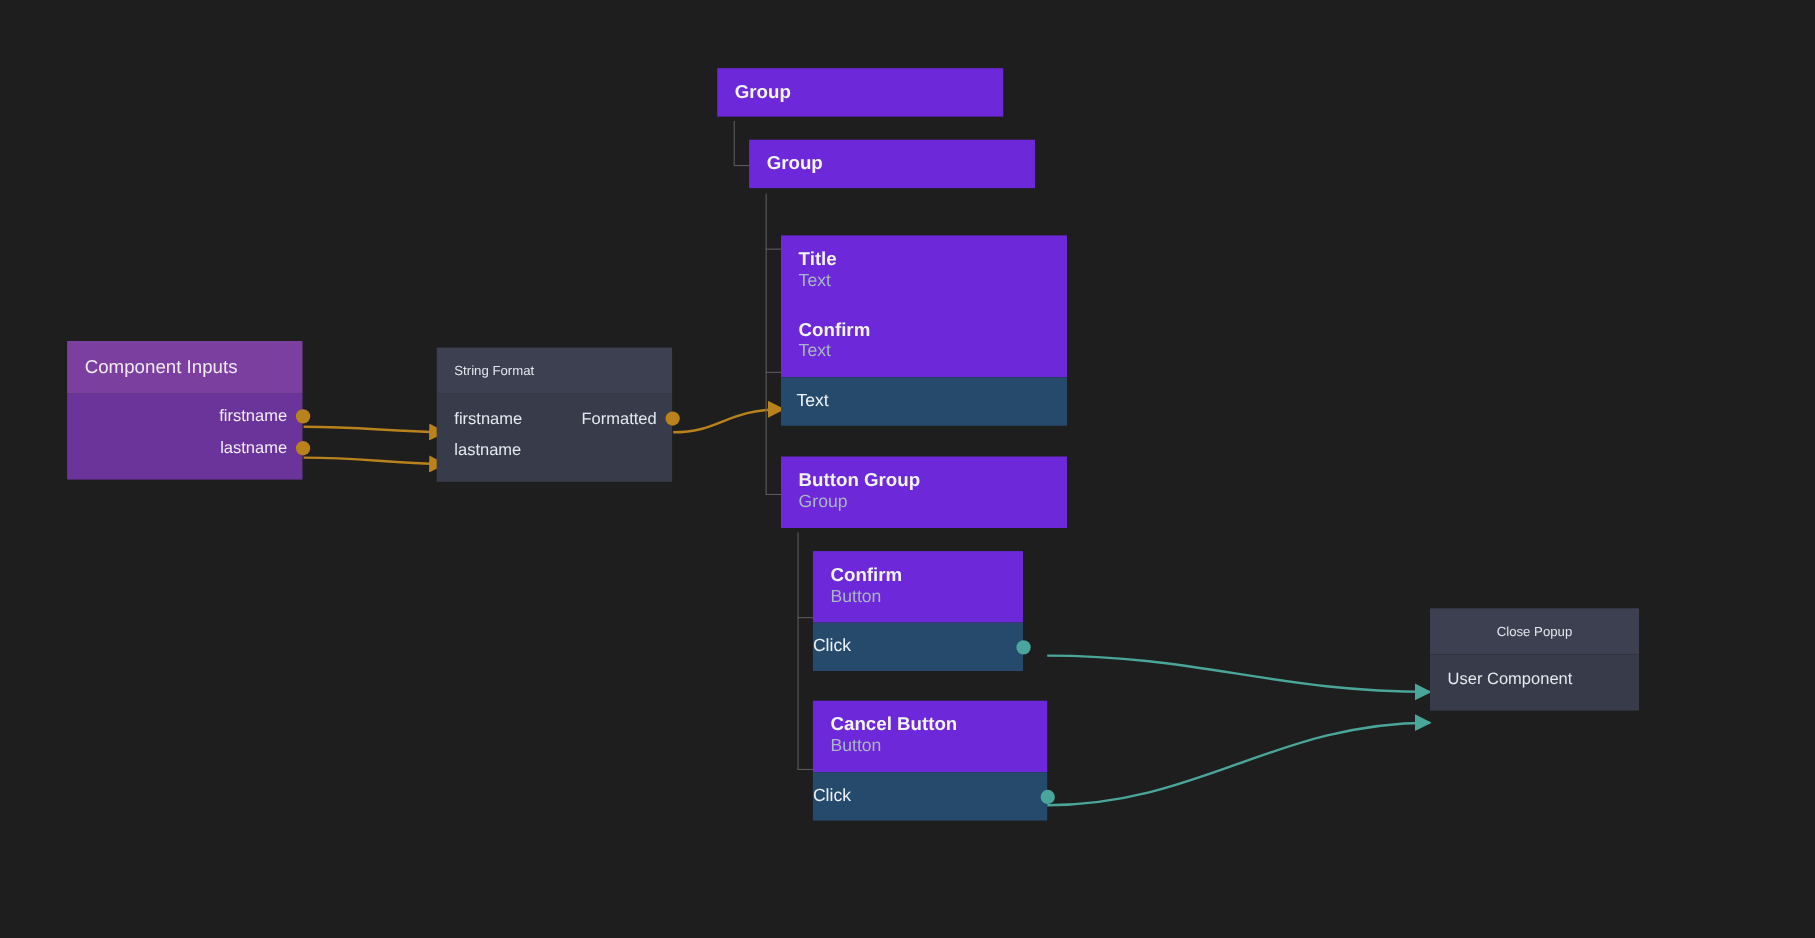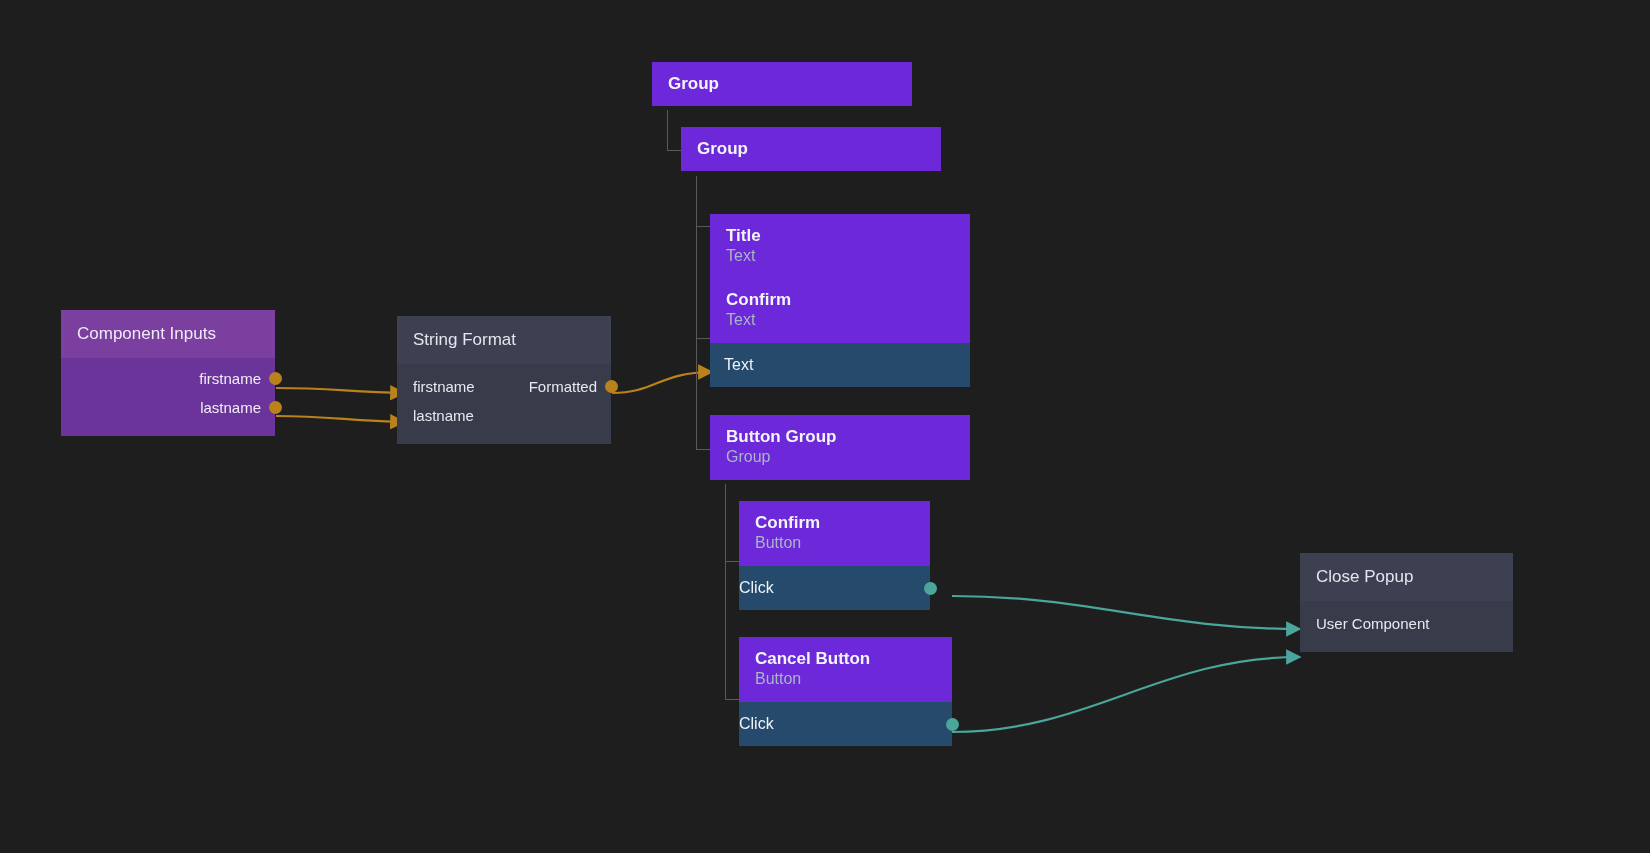--- a/index.html
+++ b/index.html
@@ -41,21 +41,21 @@
     height: 29px;
     padding-right: 14px;
     font-size: 15px;
     color: #f2edf7;
     position: relative;
   }
   
   .node-slate .hdr {
     background: #3c4050;
     padding: 14px 16px;
-    font-size: 17px;
+    font-size: 12px;
     color: #e3e6ee;
   }
   .node-slate .body {
     background: #383c4a;
     padding: 8px 0 14px 0;
   }
   .node-slate .io-row {
     display: flex; align-items: center;
     height: 29px;
     font-size: 15px;
@@ -228,21 +228,21 @@
       <div class="t2">Button</div>
     </div>
     <div class="body">
       <div class="port-row">
         <span>Click</span>
         <span class="dot teal right"></span>
       </div>
     </div>
   </div>
 
-  <div class="node node-slate" style="left:1300px; top:553px; width:213px;">
+  <div class="node node-slate" style="left:1300px; top:553px; width:190px;text-align:center;">
     <div class="hdr">Close Popup</div>
     <div class="body">
       <div class="io-row">
         <span class="in-label">User Component</span>
       </div>
     </div>
   </div>
 
 </div>
 

